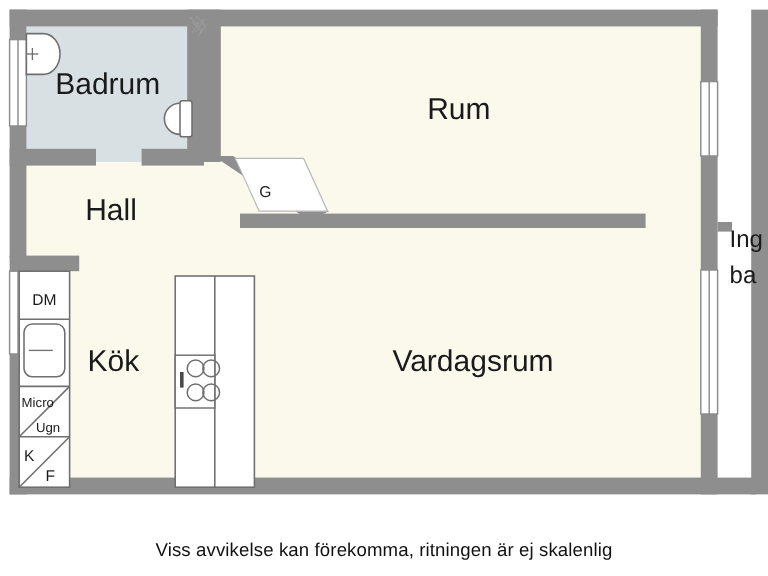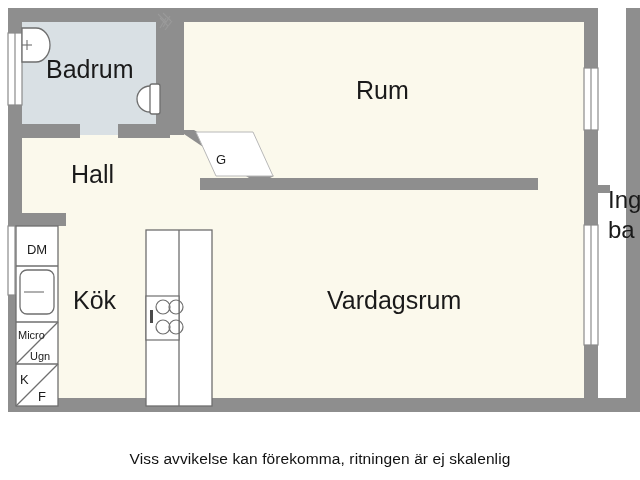--- a/index.html
+++ b/index.html
@@ -46,21 +46,21 @@
     font-family: Liberation Sans, sans-serif;
     font-size: 15.5px;
     color: #111111;
     letter-spacing: 0.1px;
   }
   .balcony-text {
     position: absolute;
     left: 608px;
     top: 185px;
     font-family: "Liberation Sans", sans-serif;
-    font-size: 24px;
+    font-size: 20px;
     line-height: 30px;
     color: #1a1a1a;
     white-space: nowrap;
     overflow: hidden;
     width: 32px;
   }
 </style>
 </head>
 <body>
 

